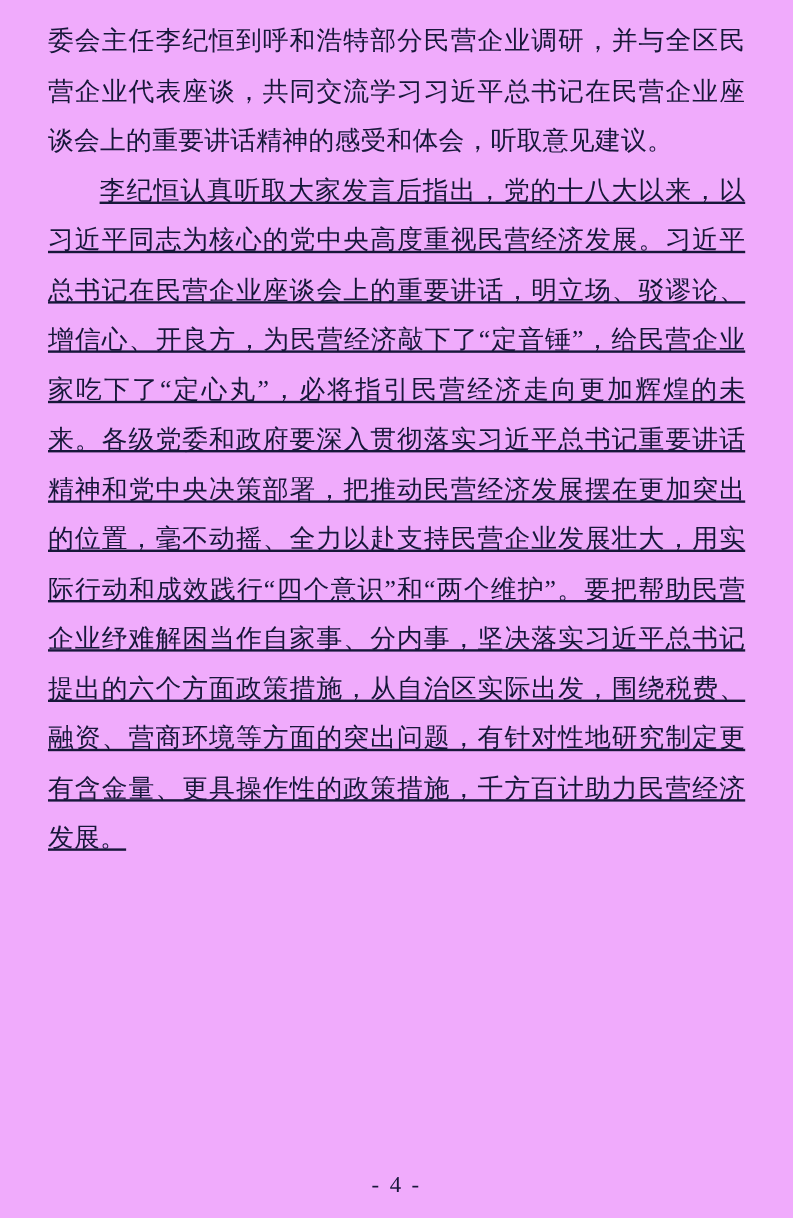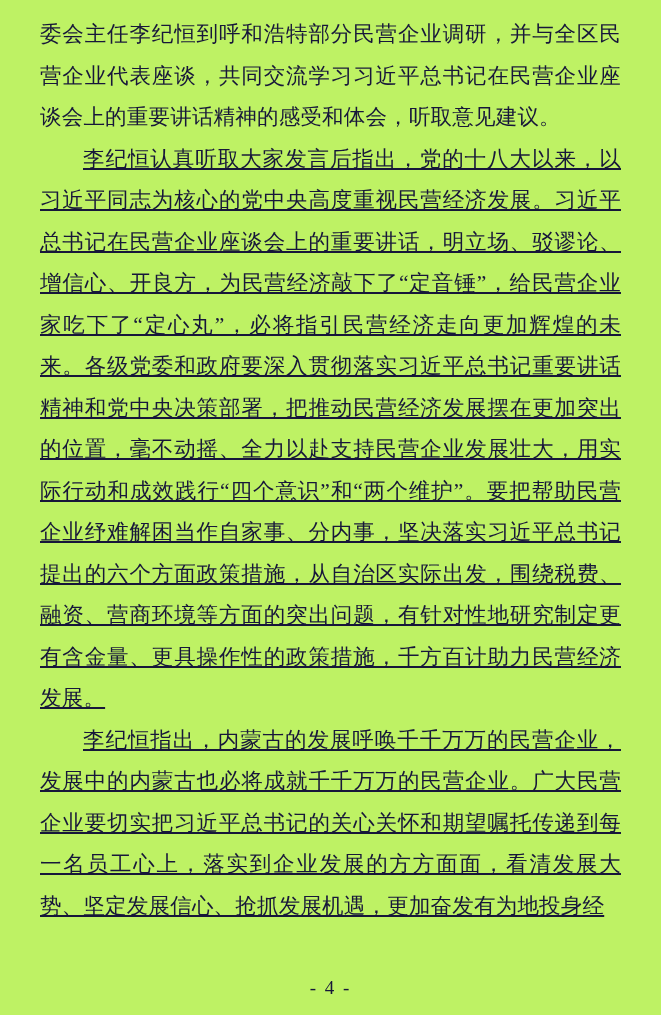--- a/index.html
+++ b/index.html
@@ -13,21 +13,21 @@
     font-family: "Liberation Serif", "DejaVu Serif", serif;
     color: #1a1a2e;
     overflow: hidden;
   }
   .page {
     position: relative;
     width: 661px;
     height: 1015px;
     box-sizing: border-box;
     padding: 14px 40px 0 40px;
-    background: #bef264;
+    background: #f0abfc;
   }
   .body-text {
     font-size: 21.5px;
     line-height: 41.5px;
     letter-spacing: 0.2px;
     text-align: justify;
     text-justify: inter-ideograph;
     color: #17173a;
   }
   .para {
@@ -49,16 +49,15 @@
     color: #17173a;
   }
 </style>
 </head>
 <body>
 
 <div class="page">
   <div class="body-text">
     <p class="para">委会主任李纪恒到呼和浩特部分民营企业调研，并与全区民营企业代表座谈，共同交流学习习近平总书记在民营企业座谈会上的重要讲话精神的感受和体会，听取意见建议。</p>
     <p class="para indent">李纪恒认真听取大家发言后指出，党的十八大以来，以习近平同志为核心的党中央高度重视民营经济发展。习近平总书记在民营企业座谈会上的重要讲话，明立场、驳谬论、增信心、开良方，为民营经济敲下了“定音锤”，给民营企业家吃下了“定心丸”，必将指引民营经济走向更加辉煌的未来。各级党委和政府要深入贯彻落实习近平总书记重要讲话精神和党中央决策部署，把推动民营经济发展摆在更加突出的位置，毫不动摇、全力以赴支持民营企业发展壮大，用实际行动和成效践行“四个意识”和“两个维护”。要把帮助民营企业纾难解困当作自家事、分内事，坚决落实习近平总书记提出的六个方面政策措施，从自治区实际出发，围绕税费、融资、营商环境等方面的突出问题，有针对性地研究制定更有含金量、更具操作性的政策措施，千方百计助力民营经济发展。</p>
-    <p class="para indent">李纪恒指出，内蒙古的发展呼唤千千万万的民营企业，发展中的内蒙古也必将成就千千万万的民营企业。广大民营企业要切实把习近平总书记的关心关怀和期望嘱托传递到每一名员工心上，落实到企业发展的方方面面，看清发展大势、坚定发展信心、抢抓发展机遇，更加奋发有为地投身经</p>
   </div>
   <div class="footer">- 4 -</div>
 </div>
 
 </body></html>

